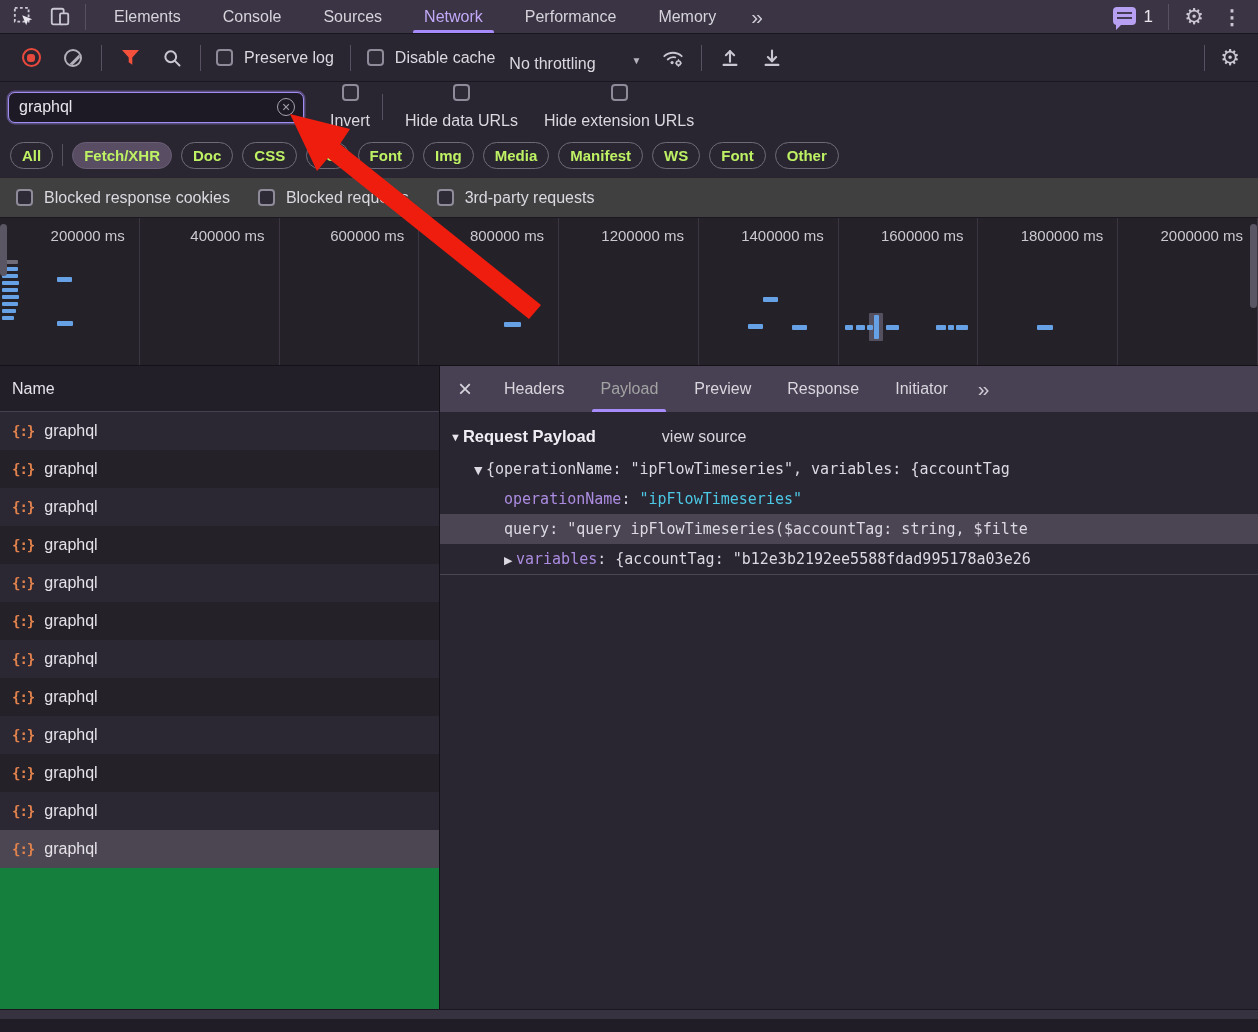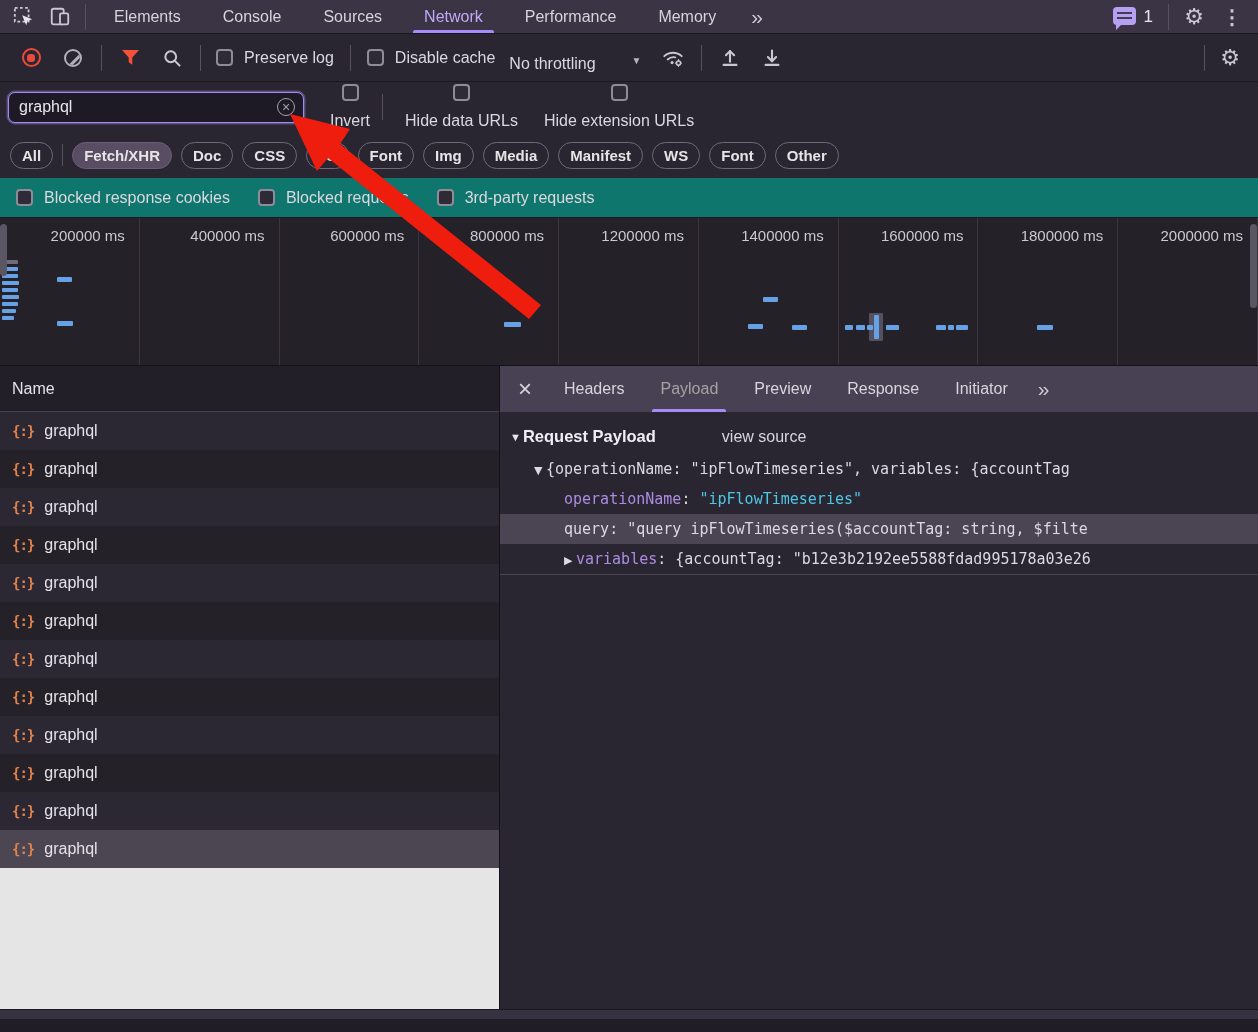--- a/index.html
+++ b/index.html
@@ -50,38 +50,38 @@
   .search-box input { flex:1; min-width:0; background:transparent; border:none; outline:none;
        color:#e8e5ec; font-size:16px; font-family:inherit; }
   .clear-btn { width:18px; height:18px; border:1.5px solid #a5a2ad; border-radius:50%;
        color:#a5a2ad; display:flex; align-items:center; justify-content:center;
        font-size:14px; line-height:1; flex:none; }
   .filterbar .check-item { margin-left:26px;flex-direction:column; }
   .filterbar .vdiv { margin:0 12px; }
   
   .chipsbar { height:46px; background:#2a2631; display:flex; align-items:center; gap:9px; padding:0 10px; }
   .chip { border:1px solid #6e6a78; border-radius:15px; padding:4px 11px; font-size:15px;
-          color:#e5e5e5; font-weight:600; white-space:nowrap; }
+          color:#bef264; font-weight:600; white-space:nowrap; }
   .chip.active { background:#584d63; border-color:#6a5f76; }
   .chip-div { width:1px; height:22px; background:#57525f; }
   
-  .checksbar { height:40px; background:#0f766e; display:flex; align-items:center; gap:28px;
+  .checksbar { height:40px; background:#404040; display:flex; align-items:center; gap:28px;
                padding:0 16px; border-bottom:1px solid #1a1720; }
   
   .timeline { height:148px; background:#252129; position:relative; overflow:hidden;
               border-bottom:1px solid #141118; }
   .tl-cols { display:flex; height:100%; }
   .tl-col { flex:1; border-right:1px solid #3a3540; padding-top:9px; text-align:right; overflow:hidden;margin-left:32px; }
   .tl-label { font-size:15px; color:#ccc9d2; padding-right:14px; white-space:nowrap; }
   .mark { position:absolute; background:#67a1e5; border-radius:1px; }
   .tl-pill { position:absolute; background:#5b5664; border-radius:4px; width:7px; }
   
   .split { display:flex; height:643px; }
-  .left-panel { width:500px; flex:none; display:flex; flex-direction:column;
-                background:#e5e5e5; border-right:1px solid #141118; }
+  .left-panel { width:440px; flex:none; display:flex; flex-direction:column;
+                background:#15803d; border-right:1px solid #141118; }
   .name-header { height:46px; background:#231f29; border-bottom:1px solid #474052;
                  display:flex; align-items:center; padding:0 12px; font-size:16px; color:#e5e2e9; flex:none; }
   .req-rows { flex:1; overflow:hidden; }
   .req-row { height:38px; display:flex; align-items:center; padding:0 12px; gap:10px;
              font-size:16px; color:#e5e2e9; }
   .req-row:nth-child(odd) { background:#2b2733; }
   .req-row:nth-child(even) { background:#252129; }
   .req-row.selected { background:#4b4651; }
   .braces { color:#e2834e; font-family:"DejaVu Sans Mono", monospace; font-weight:bold;
             font-size:14px; letter-spacing:-1px; }

